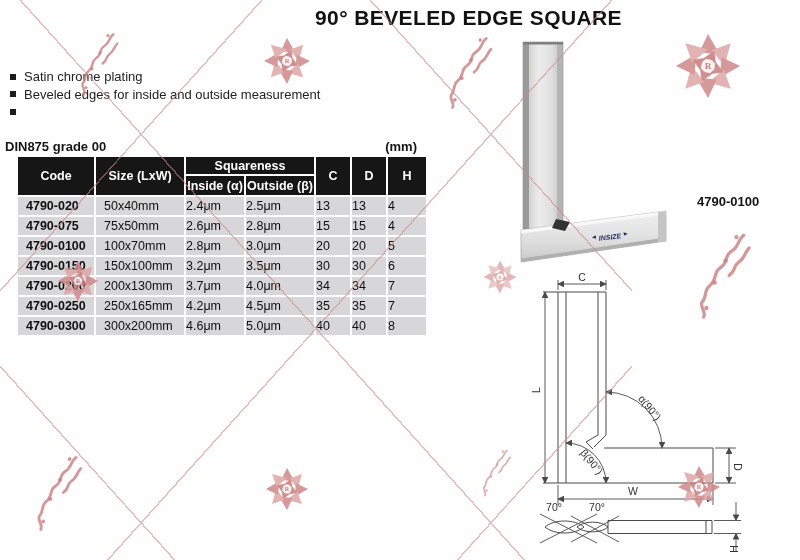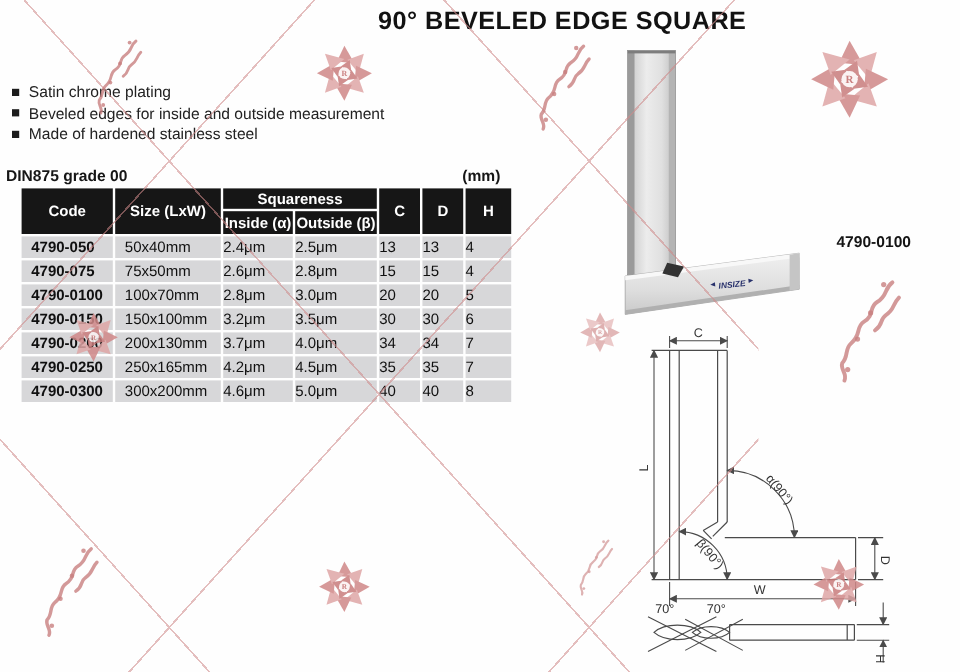--- a/index.html
+++ b/index.html
@@ -53,21 +53,21 @@
 
   <ul class="features">
     <li>
       <span class="bullet"></span>
       <span>Satin chrome plating</span></li>
     <li>
       <span class="bullet"></span>
       <span>Beveled edges for inside and outside measurement</span></li>
     <li>
       <span class="bullet"></span>
-      <span>Made of hardened stainless steel</span></li>
+      </li>
   </ul>
 
   <div class="notes">
     <span class="right">(mm)</span>
     <span>DIN875 grade 00</span>
   </div>
 
   <table class="spec">
     <colgroup>
         <col style="width:76px">
@@ -87,21 +87,21 @@
         <th rowspan="2">D</th>
         <th rowspan="2">H</th>
       </tr>
       <tr class="r2">
         <th>Inside (α)</th>
         <th>Outside (β)</th>
       </tr>
     </thead>
     <tbody>
         <tr>
-      <td class="l code">4790-050</td>
+      <td class="l code">4790-020</td>
       <td class="l">50x40mm</td>
       <td>2.4μm</td>
       <td>2.5μm</td>
       <td>13</td>
       <td>13</td>
       <td>4</td>
     </tr>
         <tr>
       <td class="l code">4790-075</td>
       <td class="l">75x50mm</td>

